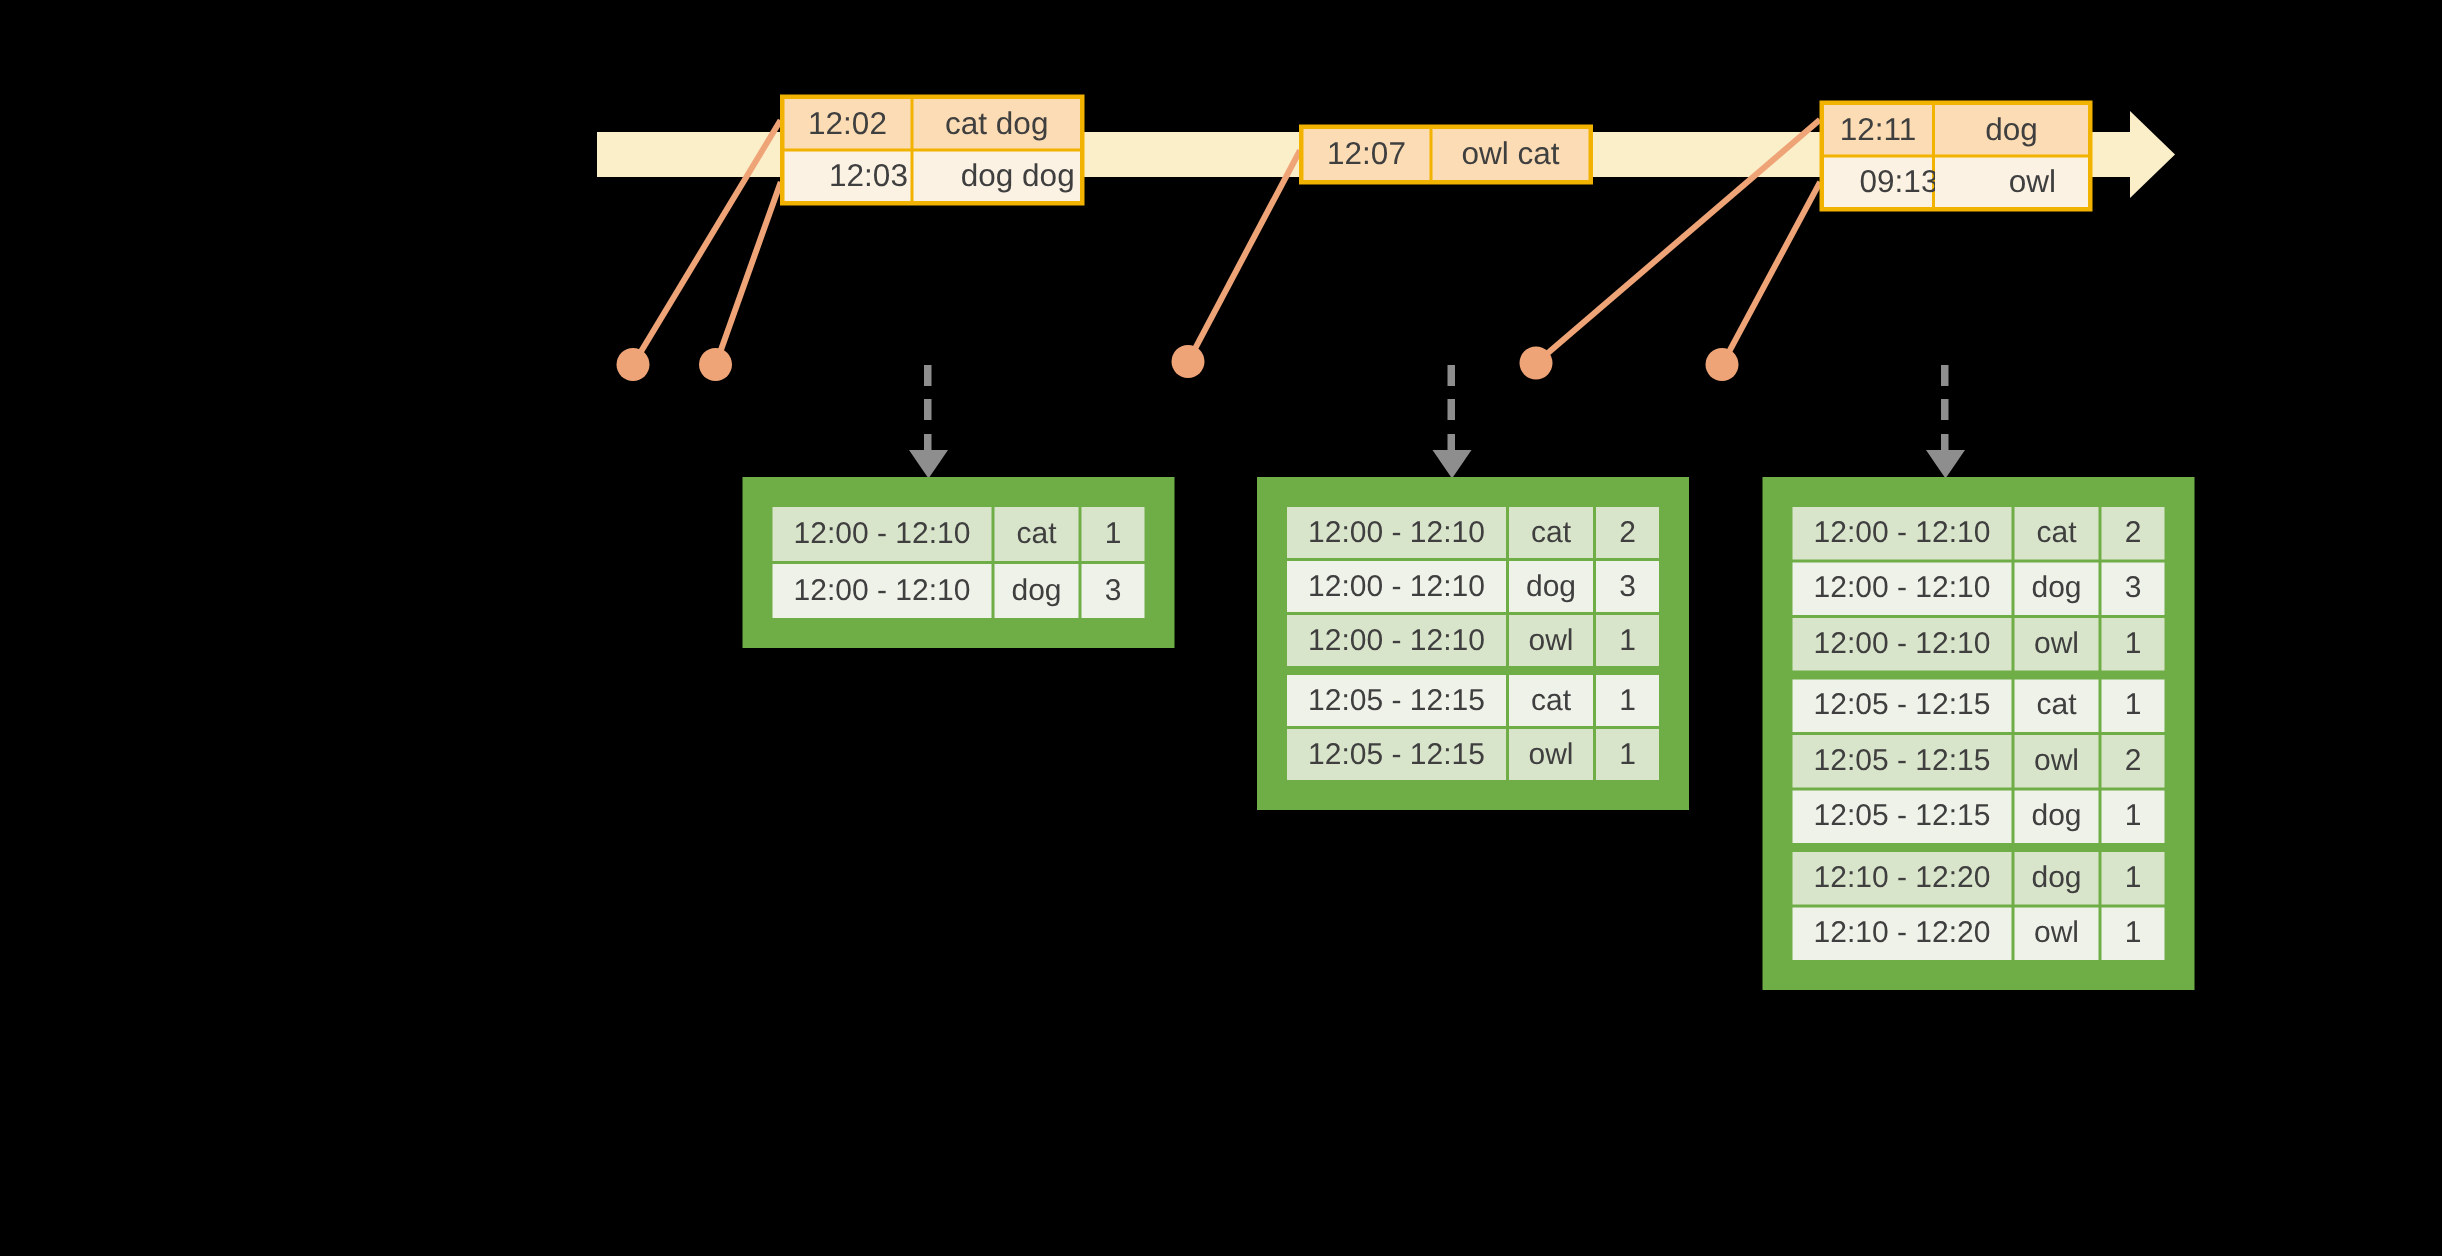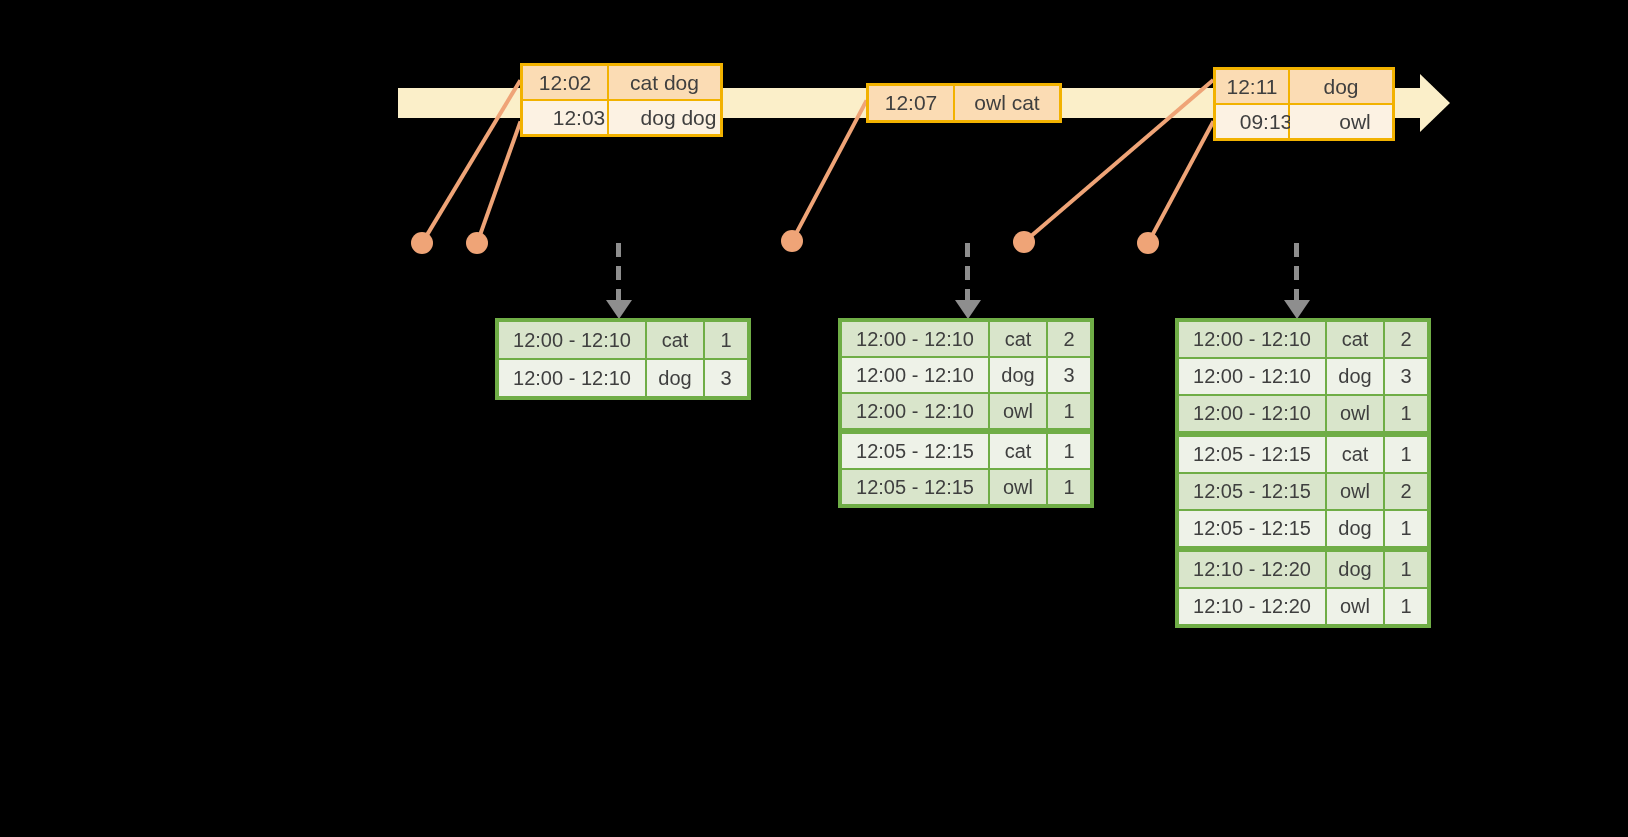--- a/index.html
+++ b/index.html
@@ -25,21 +25,21 @@
   .erow-a{background:#fbdcb4;}
   .erow-b{background:#fcf2e3;padding-left:28px;}
 
   
   .dasharrow{position:absolute;width:5px;z-index:2;
     background:repeating-linear-gradient(#8e8e8e 0 14px, transparent 14px 23px);}
   .dashhead{position:absolute;width:0;height:0;z-index:2;
     border-top:19px solid #8e8e8e;border-left:13px solid transparent;border-right:13px solid transparent;}
 
   
-  .rtable{position:absolute;display:flex;flex-direction:column;background:#6fad46;padding:4px;gap:2px;z-index:3;}
+  .rtable{position:absolute;display:flex;flex-direction:column;background:#6fad46;padding:20px;gap:2px;z-index:3;}
   .rt1{left:495px;top:318px;}
   .rt2{left:838px;top:318px;}
   .rt3{left:1175px;top:318px;}
   .rrow{display:grid;grid-template-columns:146px 56px 42px;gap:2px;}
   .rcell{display:flex;align-items:center;justify-content:center;font-size:20px;}
   .rt1 .rcell{height:36px;}
   .rt2 .rcell{height:34px;}
   .rt3 .rcell{height:35px;}
   .rrow.odd  .rcell{background:#d9e5cb;}
   .rrow.even .rcell{background:#eef2e8;}

